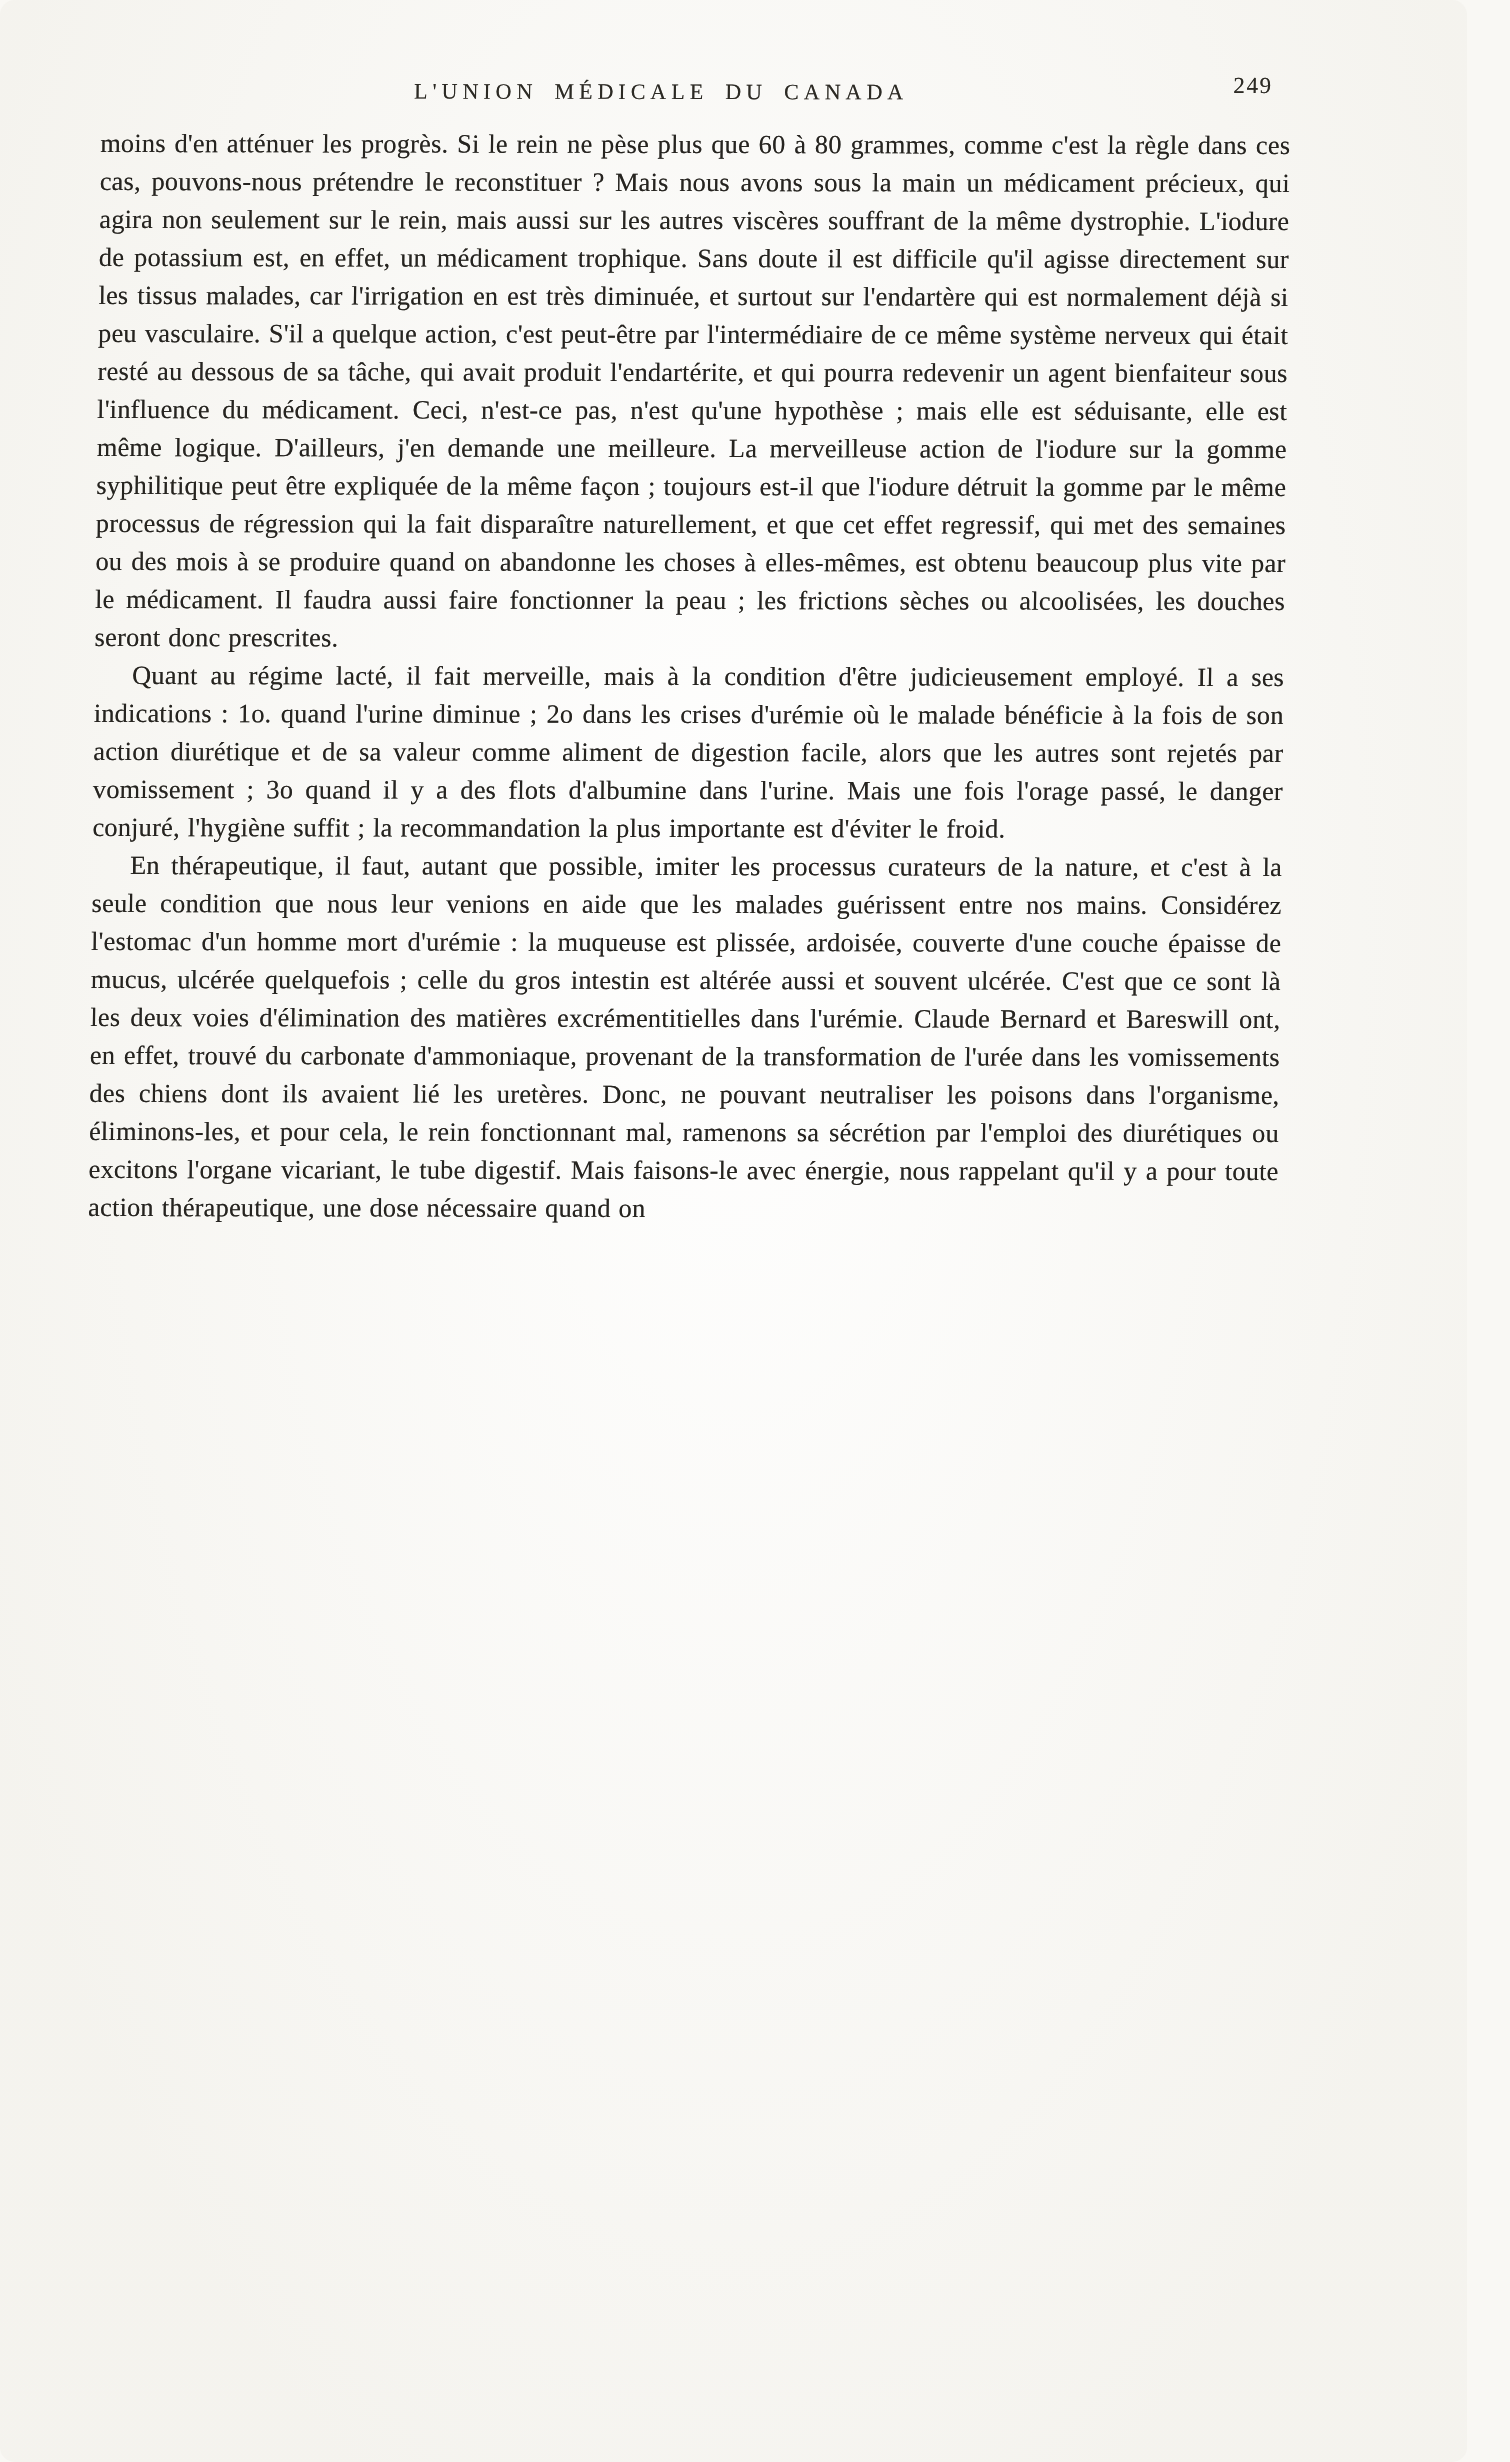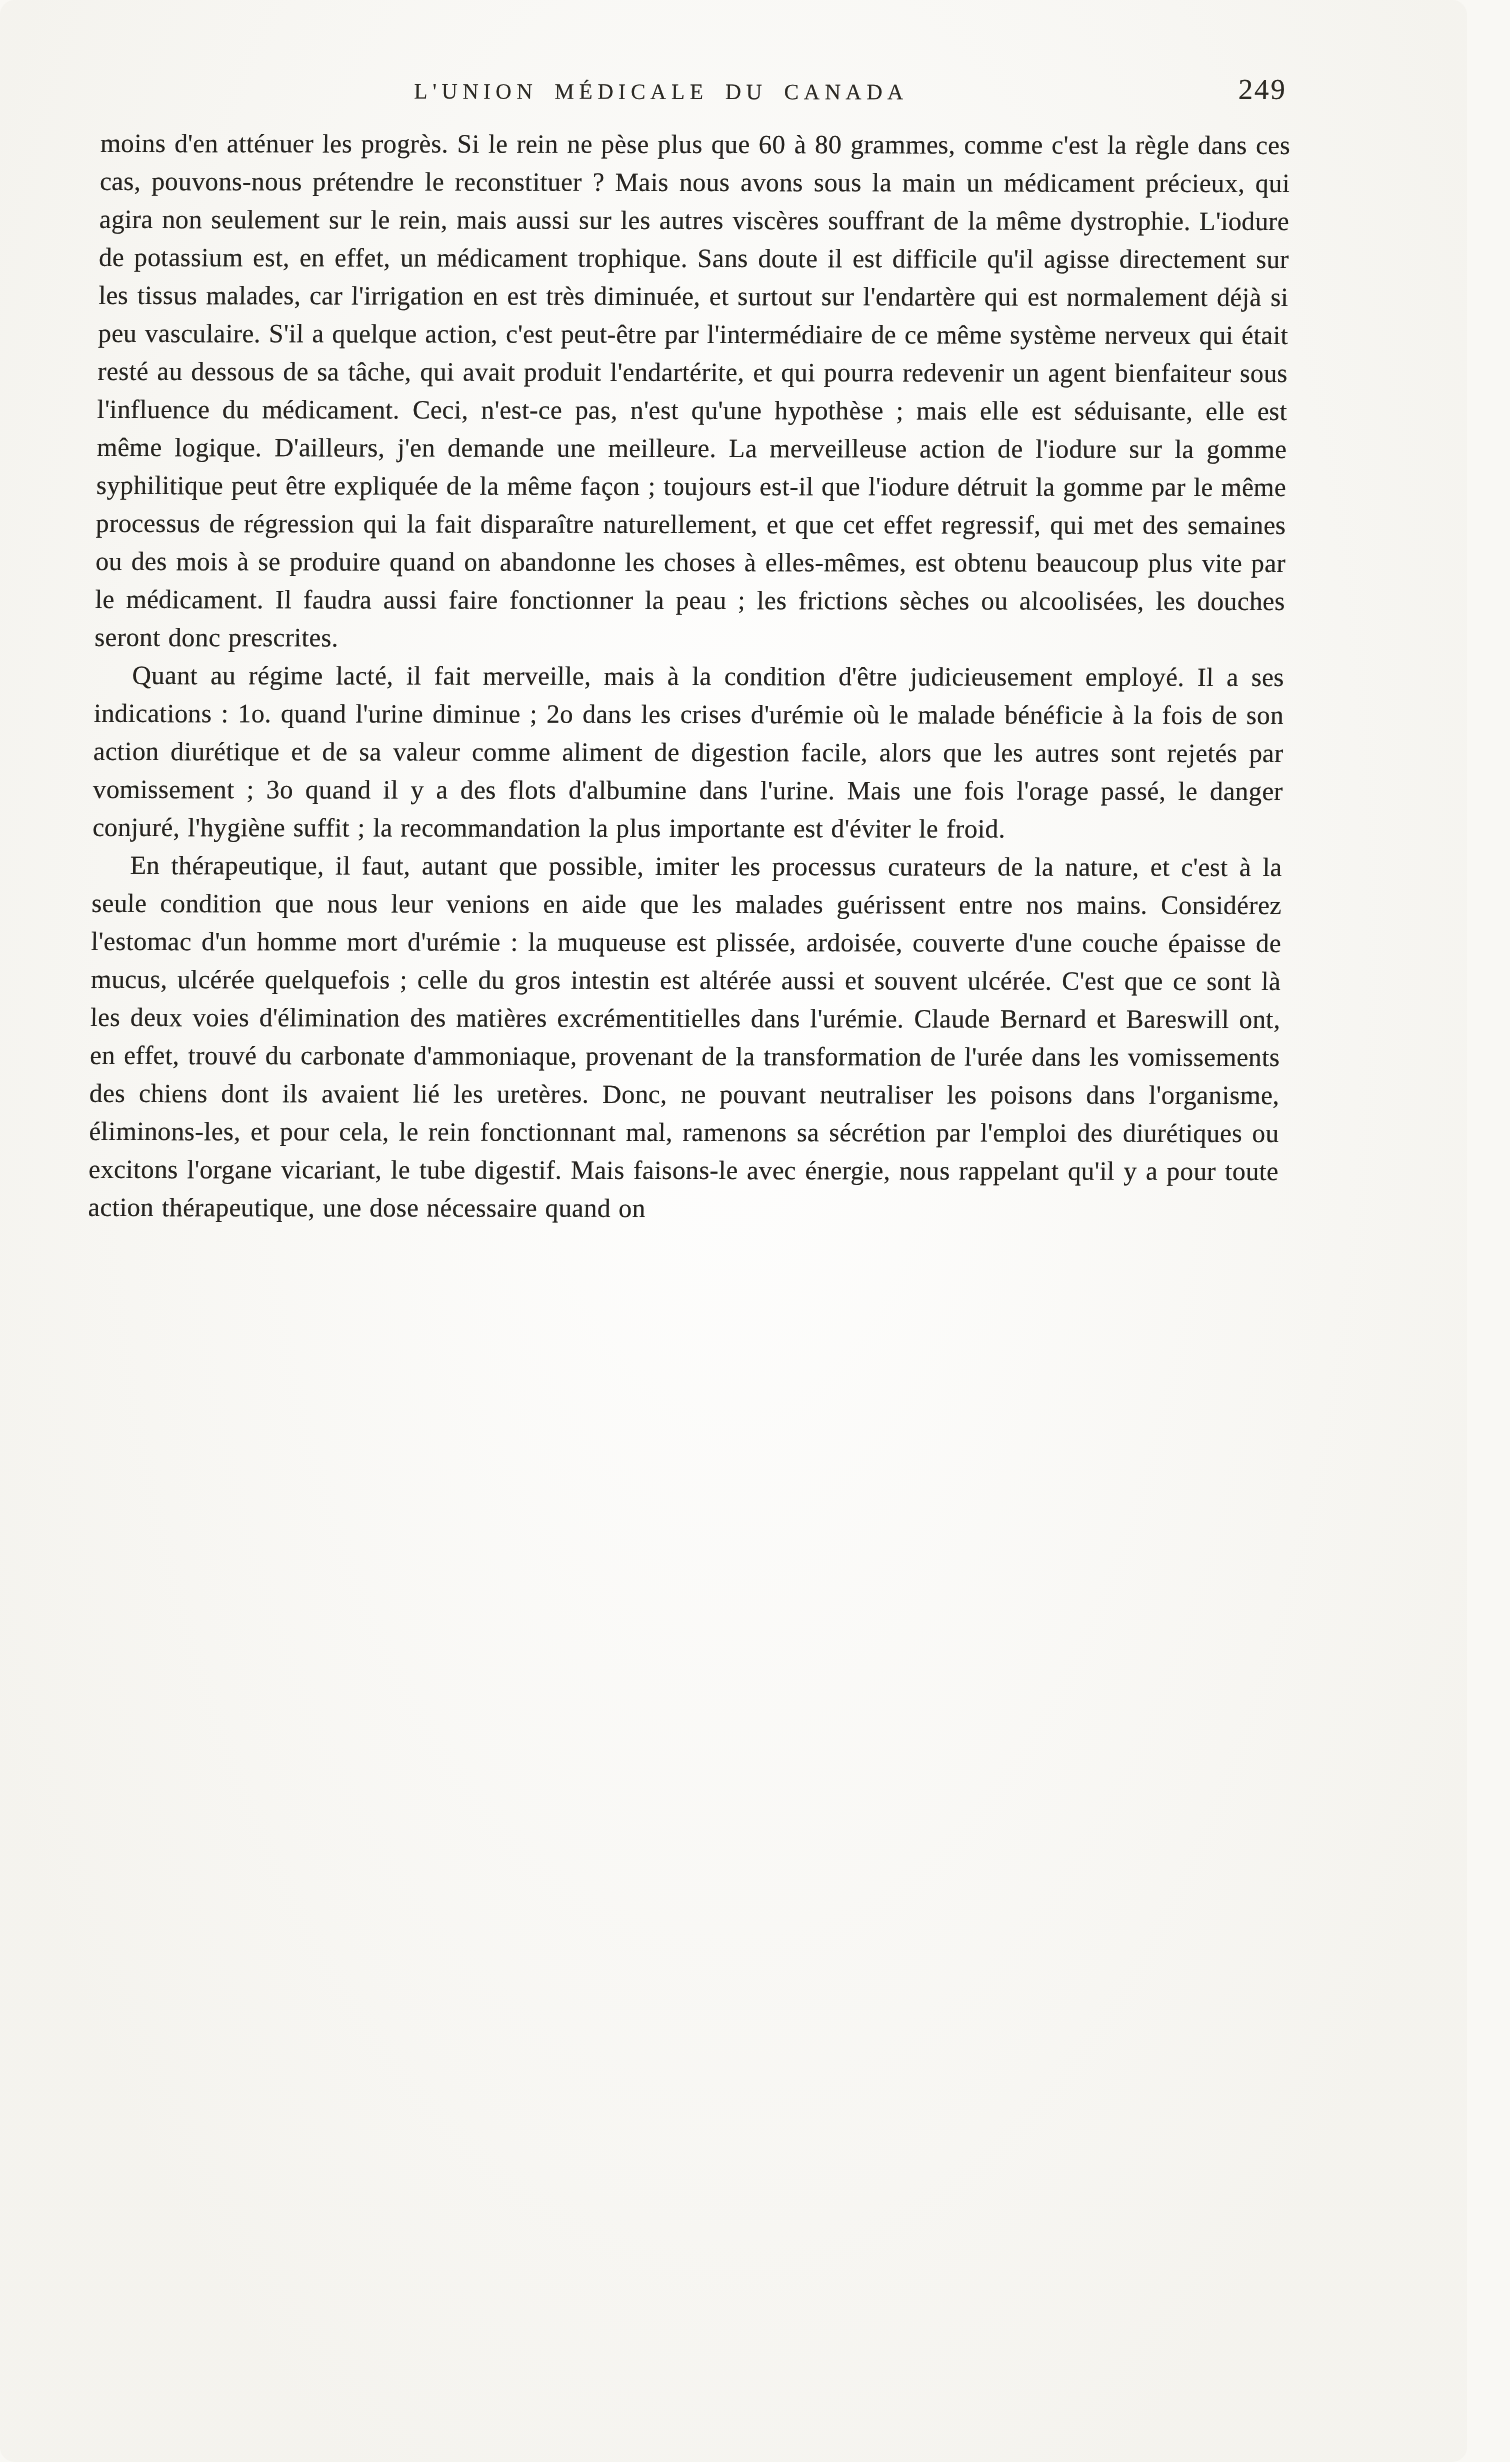--- a/index.html
+++ b/index.html
@@ -44,23 +44,23 @@
     left: 50%;
     top: 1.7px;
     transform: translateX(-57%);
     letter-spacing: 5px;
     word-spacing: 6.6px;
     white-space: nowrap;
     text-shadow: 0 0 0.5px rgba(44,42,36,0.55);
   }
   .running-head .folio {
     position: absolute;
-    right: 4px;
+    right: 18px;
     top: -5px;
-    font-size: 29px;
+    font-size: 23px;
     letter-spacing: 1.7px;
     text-shadow: 0 0 0.5px rgba(44,42,36,0.55);
   }
   .text-block {
     font-size: 26.4px;
     line-height: 38px;
     text-align: justify;
     letter-spacing: 0.2px;
     word-spacing: 1.2px;
     hyphens: auto;

